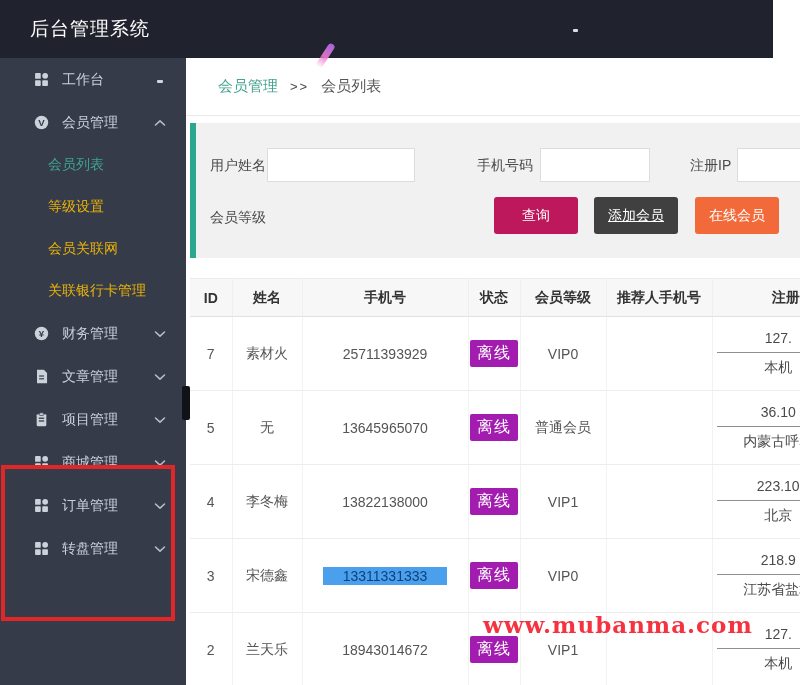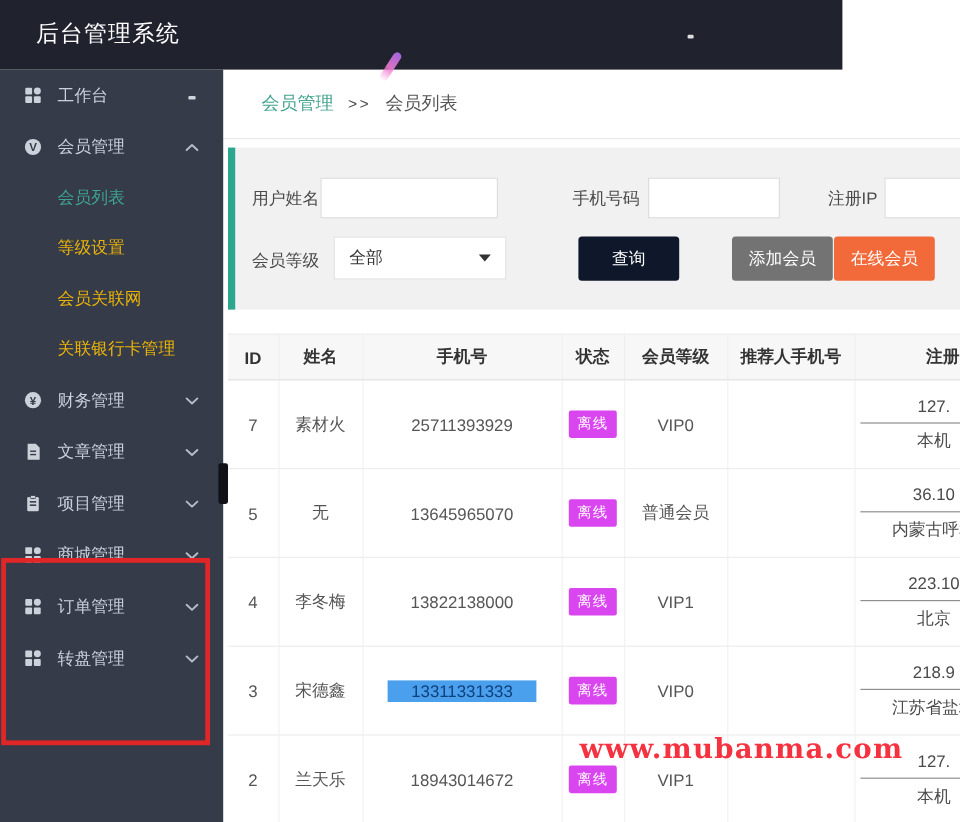--- a/index.html
+++ b/index.html
@@ -1,28 +1,28 @@
 <!DOCTYPE html>
 <html><head>
 <meta charset="utf-8">
 <style>
   * { margin:0; padding:0; box-sizing:border-box; }
   html,body { width:800px; height:685px; }
   body { font-family:"Liberation Sans","DejaVu Sans",sans-serif; background:#fff; }
   .page { position:relative; width:800px; height:685px; overflow:hidden; background:#fff; }
 
   
-  .topbar { position:absolute; left:0; top:0; width:702px; height:58px; background:#20232e; z-index:3; }
+  .topbar { position:absolute; left:0; top:0; width:773px; height:58px; background:#20232e; z-index:3; }
   .app-title { position:absolute; left:30px; top:0; line-height:58px; color:#fdfdfd; font-size:19px; letter-spacing:1px; }
   .hdot { position:absolute; background:rgba(255,255,255,.85); border-radius:1px; width:5px; height:3px; }
   .hdot.d1 { left:573px; top:29px; } .hdot.d2 { left:776px; top:36px; }
 
   
   .sidebar { position:absolute; left:0; top:58px; width:186px; height:627px; background:#353b49; z-index:2; }
-  .m-item { position:relative; height:43px; display:flex; align-items:center; padding-left:20px; cursor:pointer; }
+  .m-item { position:relative; height:43px; display:flex; align-items:center; padding-left:34px; cursor:pointer; }
   .m-item .mi { width:15px; height:15px; margin-right:13px; flex:0 0 15px; display:inline-flex; }
   .m-item .mi svg { width:15px; height:15px; }
   .m-item .lbl { color:#cad0db; font-size:14px; white-space:nowrap; }
   .m-item .chev { position:absolute; right:20px; top:50%; transform:translateY(-50%); width:12px; height:8px; display:inline-flex; }
   .m-item .dash { position:absolute; right:23px; top:50%; width:6px; height:3px; background:#d0d4dc; border-radius:1px; }
   .m-sub .m-item { height:42px; padding-left:48px; }
   .m-sub .m-item .lbl { color:#eab308; }
   .m-sub .m-item.active .lbl { color:#3fa390; }
 
   
@@ -54,34 +54,34 @@
   .l-username { left:20px; } .i-username { left:77px; width:148px; }
   .l-phone { left:287px; } .i-phone { left:350px; width:110px; }
   .l-ip { left:500px; } .i-ip { left:547px; width:75px; }
   .l-level { left:20px; height:36px; line-height:36px; }
   .f-select { position:absolute; left:88px; top:74px; width:144px; height:36px; background:#fff; border:1px solid #e2e2e2;
     font-size:14px; color:#333; display:flex; align-items:center; padding:0 12px; cursor:pointer; }
   .f-select .caret { margin-left:auto; width:0; height:0; border-left:5px solid transparent;
     border-right:5px solid transparent; border-top:6px solid #333; }
   .btn { position:absolute; top:74px; width:84px; height:37px; border:none; border-radius:3px;
     color:#fff; font-size:14px; cursor:pointer; font-family:inherit; }
-  .btn-query { left:292px; background:#0f172a; }
-  .btn-add { left:420px; background:#737373; }
+  .btn-query { left:304px; background:#be185d; }
+  .btn-add { left:404px; background:#404040;text-decoration:underline; }
   .btn-online { left:505px; background:#f2693a; }
 
   
   .member-table { position:absolute; left:4px; top:220px; width:682px; border-collapse:collapse; table-layout:fixed; }
   .member-table th { height:38px; background:#f7f7f7; font-size:14px; color:#333; font-weight:bold;
     border-top:1px solid #ececec; border-bottom:1px solid #e2e2e2; border-right:1px solid #efefef; text-align:center; }
   .member-table td { height:74px; font-size:14px; color:#555; text-align:center; vertical-align:middle;
     border-bottom:1px solid #ededed; border-right:1px solid #f2f2f2; background:#fff; }
   .member-table th:last-child, .member-table td:last-child { border-right:none; }
   .td-phone { font-size:15px; color:#3c3c3c; }
   .phone-selected { background:#4aa0ec; color:#10407c; padding:1px 20px; }
-  .badge-offline { display:inline-block; background:#d946ef; color:#fff; font-size:12px;
+  .badge-offline { display:inline-block; background:#a21caf; color:#fff; font-size:16px;
     padding:3px 7px; border-radius:2px; letter-spacing:1px; }
   .reg-cell { display:inline-block; transform:translateX(-14px); }
   .reg-ip { display:inline-block; min-width:122px; padding:0 10px 6px; border-bottom:1px solid #8f8f8f;
     color:#4a4a4a; white-space:nowrap; }
   .reg-loc { padding-top:6px; white-space:nowrap; color:#4a4a4a; }
 
   .watermark { position:absolute; left:297px; top:553px; font-family:"DejaVu Serif","Liberation Serif",serif;
     font-weight:bold; font-size:23px; color:#f5323f; z-index:7; white-space:nowrap; letter-spacing:1px; }
 </style>
 </head>
@@ -250,24 +250,20 @@
       <label class="f-label r1 l-username">用户姓名</label>
       <input class="f-input r1 i-username" value="" style="">
 
       <label class="f-label r1 l-phone">手机号码</label>
       <input class="f-input r1 i-phone" value="" style="">
 
       <label class="f-label r1 l-ip">注册IP</label>
       <input class="f-input r1 i-ip" value="" style="">
 
       <label class="f-label l-level" style="top:76px;">会员等级</label>
-      <div class="f-select">
-        <span>全部</span>
-        <span class="caret"></span>
-      </div>
 
       <button class="btn btn-query">查询</button>
       <button class="btn btn-add">添加会员</button>
       <button class="btn btn-online">在线会员</button>
     </section>
 
     <table class="member-table">
       <colgroup>
         <col style="width:42px">
           <col style="width:70px">

